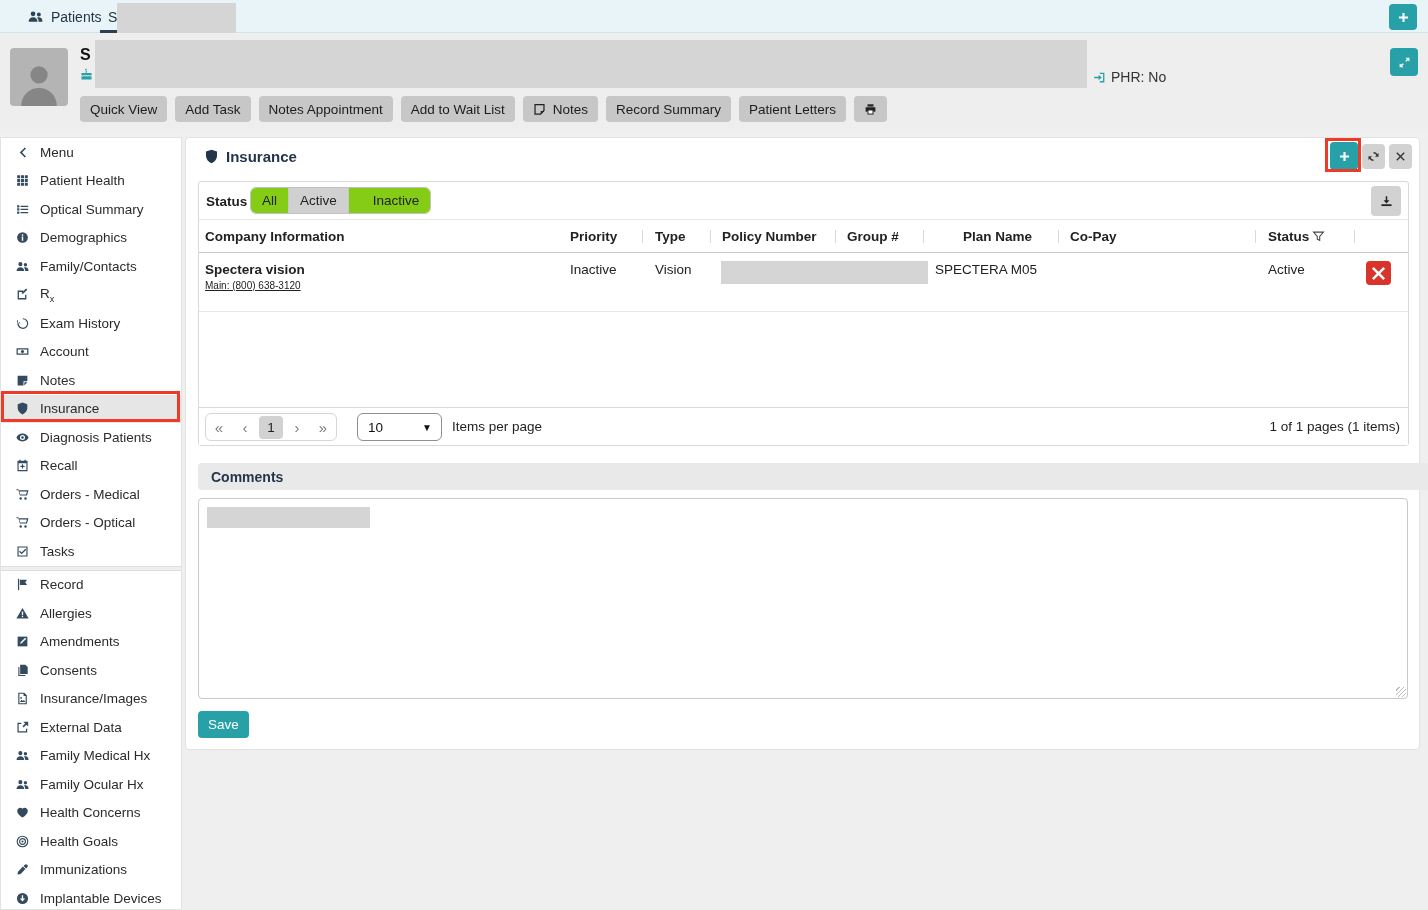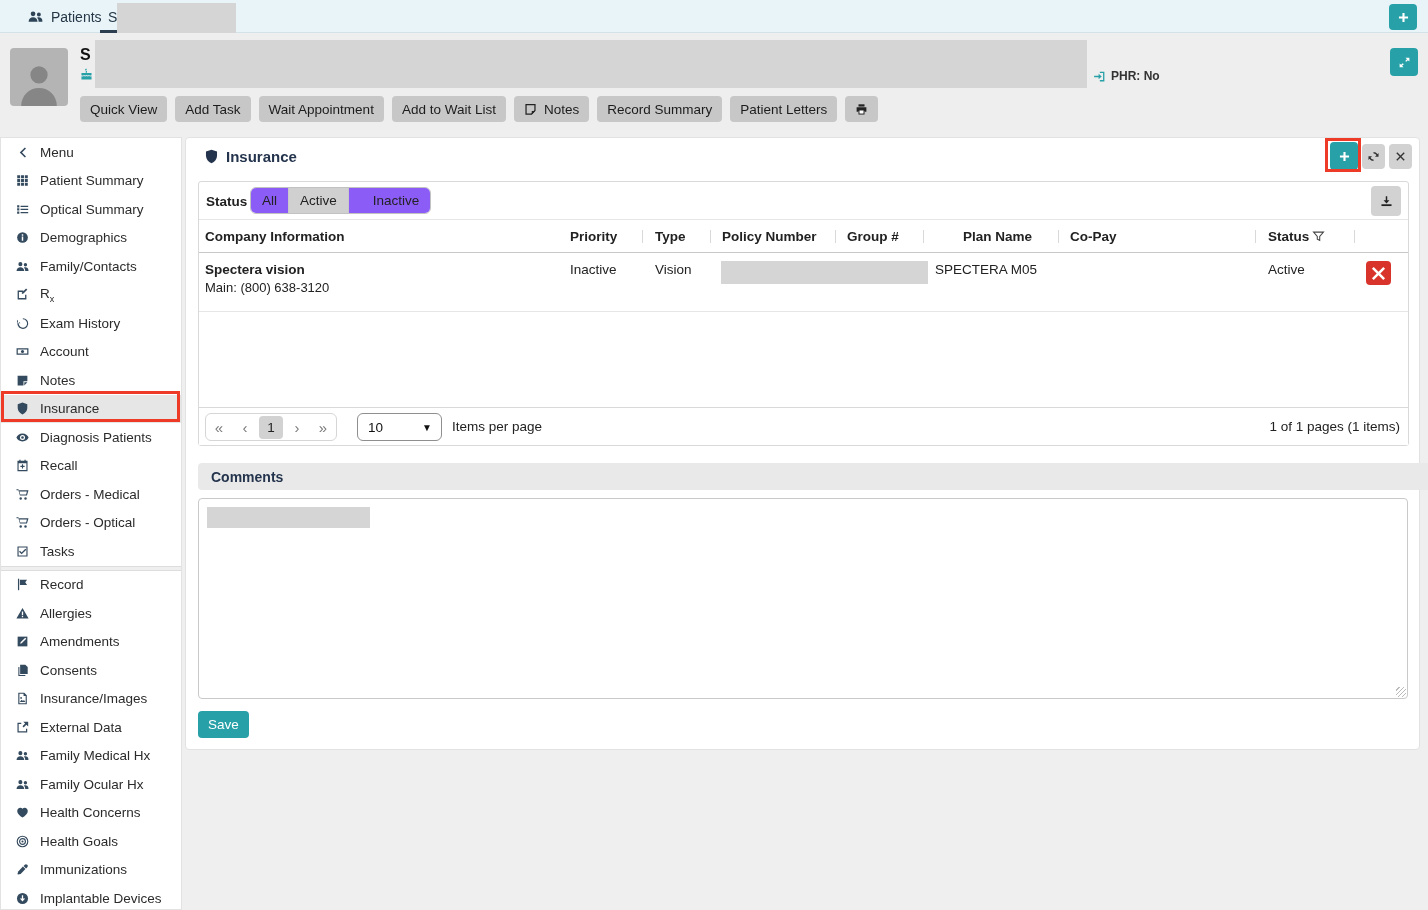--- a/index.html
+++ b/index.html
@@ -22,21 +22,21 @@
   .tab-underline { position:absolute; left:100px; top:30px; width:103px; height:3px; background:#2c3e50; }
   .btn-teal { background:#27a0a8; color:#fff; border:none; border-radius:4px; display:flex; align-items:center; justify-content:center; cursor:pointer; }
   .topbar-add { position:absolute; left:1389px; top:4px; width:28px; height:26px; }
 
   
   .pt-header { position:absolute; left:0; top:34px; width:1428px; height:96px; background:#eeeeee; }
   .avatar { position:absolute; left:10px; top:14px; width:58px; height:58px; background:#b4b4b4; border-radius:4px; overflow:hidden; display:flex; align-items:flex-end; justify-content:center; }
   .avatar svg { width:46px; height:46px; }
   .pt-name { position:absolute; left:80px; top:12px; font-size:16px; font-weight:700; color:#111; }
   .pt-cake { position:absolute; left:80px; top:34px; color:#27a0a8; }
-  .phr { position:absolute; left:1093px; top:35px; display:flex; align-items:center; gap:5px; font-size:12px; color:#333;font-weight:bold; }
+  .phr { position:absolute; left:1093px; top:35px; display:flex; align-items:center; gap:5px; font-size:14px; color:#333; }
   .phr .ic { color:#27a0a8; }
   .expand-btn { position:absolute; left:1390px; top:14px; width:28px; height:28px; }
   .actions { position:absolute; left:80px; top:62px; display:flex; gap:8px; }
   .gbtn { background:#c7c7c7; color:#1c1c1c; border:none; border-radius:4px; height:26px; padding:0 10px; font-size:13.5px; font-family:"Liberation Sans",sans-serif; display:flex; align-items:center; gap:7px; cursor:pointer; }
   .gbtn .ic { color:#222; }
 
   
   .redact { position:absolute; background:#d5d5d5; }
 
   
@@ -55,32 +55,32 @@
   .pbtn.gray { background:#d2d2d2; color:#333; }
   .p-add { left:1144px; top:4px; width:28px; height:28px; }
   .p-refresh { left:1176px; top:6px; width:23px; height:25px; }
   .p-close { left:1203px; top:6px; width:23px; height:25px; }
 
   
   .grid { position:absolute; left:12px; top:43px; width:1211px; height:265px; border:1px solid #d9d9d9; border-radius:3px; background:#fff; display:flex; flex-direction:column; }
   .g-toolbar { position:relative; height:38px; border-bottom:1px solid #e6e6e6; }
   .g-status-label { position:absolute; left:7px; top:12px; font-size:13.5px; font-weight:700; color:#222; }
   .toggle { position:absolute; left:51px; top:5px; height:27px; display:flex; border:1px solid #c2c2c2; border-radius:6px; overflow:hidden; background:#fff; }
-  .toggle .opt { padding:0 11px; display:flex; align-items:center; font-size:13.5px; color:#222; border-right:1px solid #c9c9c9; cursor:pointer; background:#8b5cf6; }
+  .toggle .opt { padding:0 11px; display:flex; align-items:center; font-size:13.5px; color:#222; border-right:1px solid #c9c9c9; cursor:pointer; background:#84cc16; }
   .toggle .opt:last-child { border-right:none;padding-left:24px; }
   .toggle .opt.sel { background:#d0d0d0; }
   .g-download { position:absolute; right:7px; top:4px; width:30px; height:30px; border-radius:4px; background:#d2d2d2; color:#222; border:none; display:flex; align-items:center; justify-content:center; cursor:pointer; }
   .g-head { position:relative; height:33px; border-bottom:1px solid #c9c9c9; }
   .hcell { position:absolute; top:0; line-height:33px; font-size:13.5px; font-weight:700; color:#222; cursor:pointer; white-space:nowrap; }
   .hsep { position:absolute; top:10px; width:1px; height:13px; background:#d9d9d9; }
   .h-funnel { position:absolute; top:10px; color:#444; cursor:pointer; }
   .g-row { position:relative; height:59px; border-bottom:1px solid #e6e6e6; }
   .rcell { position:absolute; top:9px; font-size:13.5px; color:#222; white-space:nowrap; }
   .r-company b { display:block; font-size:13.5px; }
-  .r-company span { display:block; font-size:13px; margin-top:3px; }
+  .r-company span { display:block; font-size:10px; margin-top:3px;text-decoration:underline; }
   .del-btn { position:absolute; left:1167px; top:8px; width:25px; height:24px; background:#d8342c; border:none; border-radius:4px; color:#fff; display:flex; align-items:center; justify-content:center; cursor:pointer; }
   .g-fill { flex:1; }
   .g-pager { position:relative; height:38px; border-top:1px solid #d9d9d9; background:#fff; }
   .pg-group { position:absolute; left:6px; top:5px; height:28px; display:flex; align-items:center; border:1px solid #d6d6d6; border-radius:6px; background:#fff; }
   .pg-btn { width:26px; height:26px; display:flex; align-items:center; justify-content:center; font-size:15px; color:#7a7a7a; cursor:pointer; background:none; border:none; font-family:"Liberation Sans",sans-serif; }
   .pg-cur { width:24px; height:23px; margin:0 1px; background:#d2d2d2; border-radius:4px; font-size:13.5px; color:#222; display:flex; align-items:center; justify-content:center; cursor:pointer; }
   .pg-select { position:absolute; left:158px; top:5px; width:85px; height:28px; border:1px solid #8f8f8f; border-radius:6px; background:#fff; display:flex; align-items:center; justify-content:space-between; padding:0 9px 0 10px; font-size:13.5px; color:#111; cursor:pointer; }
   .pg-caret { font-size:10px; color:#111; }
   .pg-label { position:absolute; left:253px; top:0; line-height:38px; font-size:13.5px; color:#222; }
   .pg-summary { position:absolute; right:8px; top:0; line-height:38px; font-size:13.5px; color:#222; }
@@ -154,21 +154,21 @@
         </span>
     </button>
     <div class="actions">
         <button class="gbtn">
           <span>Quick View</span>
         </button>
         <button class="gbtn">
           <span>Add Task</span>
         </button>
         <button class="gbtn">
-          <span>Wait Appointment</span>
+          <span>Notes Appointment</span>
         </button>
         <button class="gbtn">
           <span>Add to Wait List</span>
         </button>
         <button class="gbtn">
           <span class="ic sm">
             <svg viewBox="0 0 16 16" fill="currentColor">
               <path d="M2.5 2h11v7.2L9.2 13.7H2.5z" fill="none" stroke="currentColor" stroke-width="1.5"></path>
               <path d="M9.5 14v-4.3h4.3z"></path>
             </svg>
@@ -202,21 +202,21 @@
           </svg>
         </span>
         <span>Menu</span>
       </div>
       <div class="side-item">
         <span class="ic sm">
           <svg viewBox="0 0 16 16" fill="currentColor">
             <path d="M1.5 1.5h3.6v3.6H1.5zM6.2 1.5h3.6v3.6H6.2zM10.9 1.5h3.6v3.6h-3.6zM1.5 6.2h3.6v3.6H1.5zM6.2 6.2h3.6v3.6H6.2zM10.9 6.2h3.6v3.6h-3.6zM1.5 10.9h3.6v3.6H1.5zM6.2 10.9h3.6v3.6H6.2zM10.9 10.9h3.6v3.6h-3.6z"></path>
           </svg>
         </span>
-        <span>Patient Summary</span>
+        <span>Patient Health</span>
       </div>
       <div class="side-item">
         <span class="ic sm">
           <svg viewBox="0 0 16 16" fill="currentColor">
             <path d="M1.4 2.7h2.7v2.7H1.4zM5.6 3.3H15v1.5H5.6zM1.4 6.6h2.7v2.7H1.4zM5.6 7.2H15v1.5H5.6zM1.4 10.5h2.7v2.7H1.4zM5.6 11.1H15v1.5H5.6z"></path>
           </svg>
         </span>
         <span>Optical Summary</span>
       </div>
       <div class="side-item">

